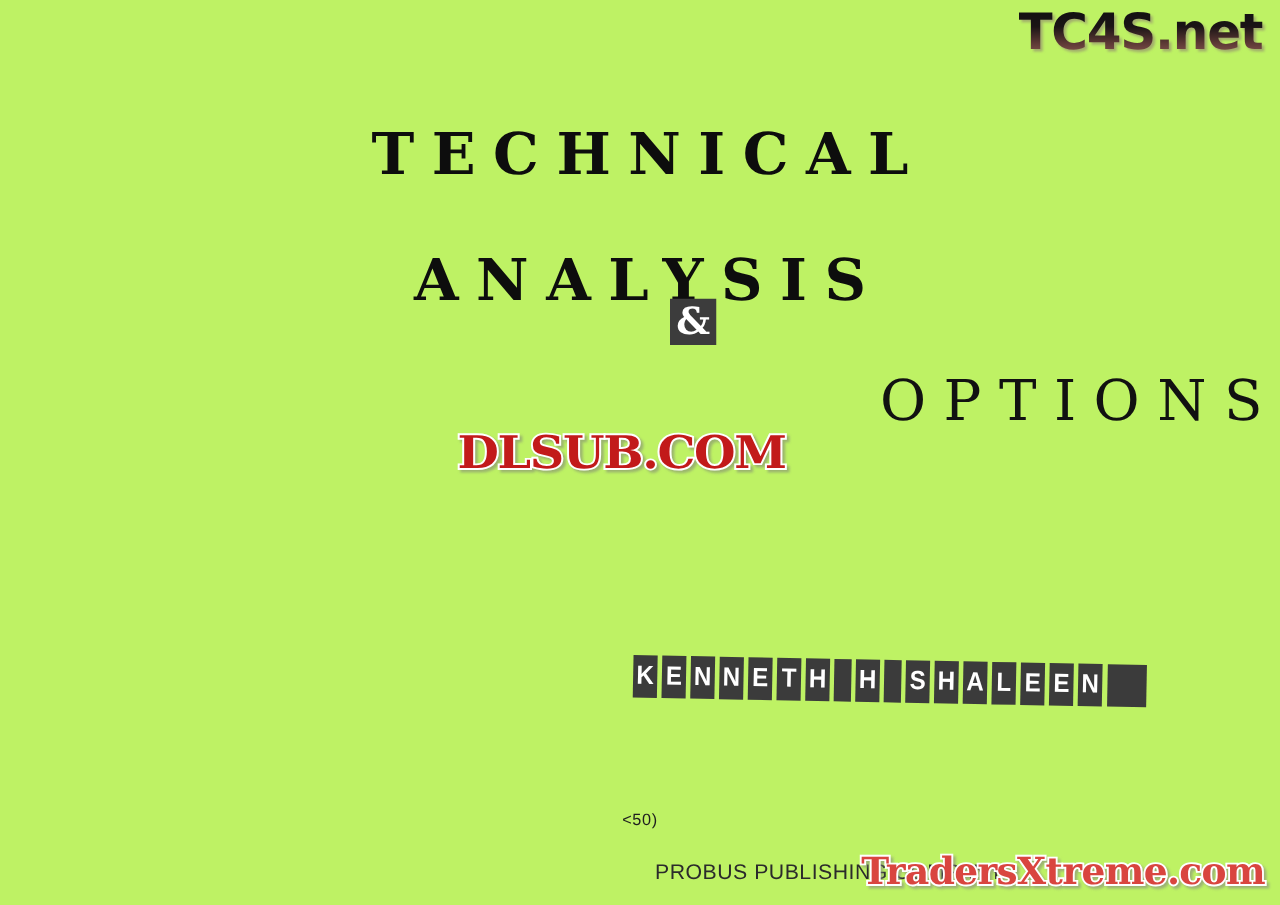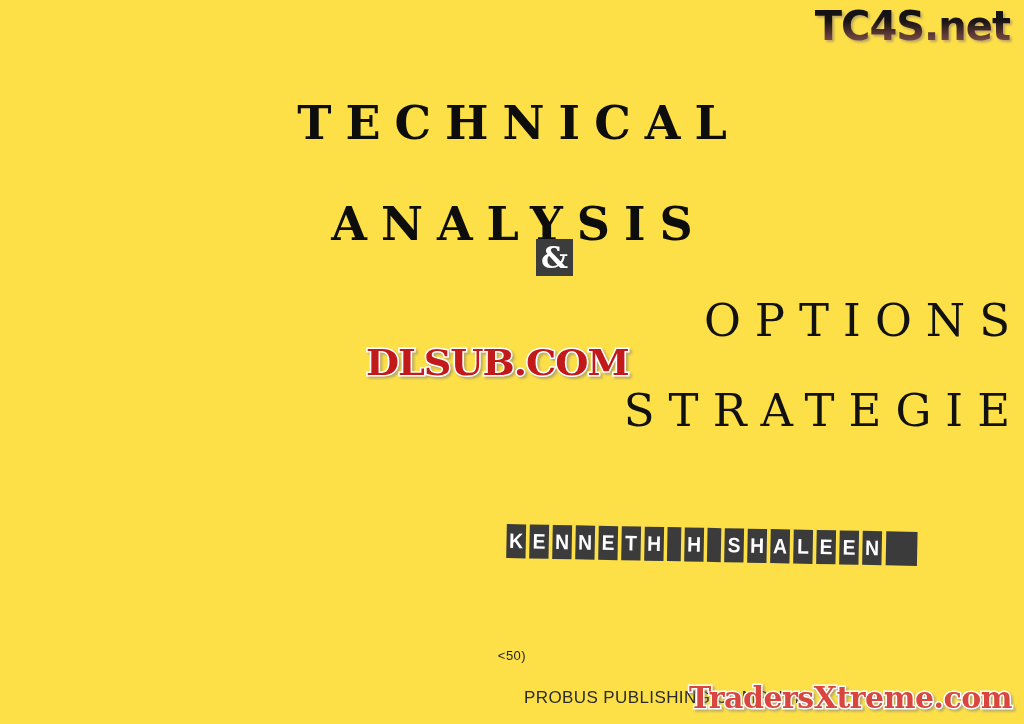--- a/index.html
+++ b/index.html
@@ -7,21 +7,21 @@
     padding: 0;
     background: #ffffff;
   }
   body {
     font-family: "Liberation Serif", serif;
   }
   #page {
     position: relative;
     width: 1024px;
     height: 724px;
-    background: #fde047;
+    background: #bef264;
     overflow: hidden;
   }
 
   
   .title-line {
     position: absolute;
     left: 0;
     width: 1024px;
     text-align: center;
     color: #0d0d0d;
@@ -182,21 +182,20 @@
   <div class="title-line title-bold" id="line-technical">TECHNICAL</div>
 
   <div class="title-line title-bold" id="line-analysis">ANALYSIS</div>
 
   <div id="amp-block">&amp;</div>
 
   <div class="title-line title-thin" id="line-options">OPTIONS</div>
 
   <div class="wm-red" id="wm-dlsub">DLSUB.COM</div>
 
-  <div class="title-line title-thin" id="line-strategie">STRATEGIE</div>
 
   <div id="author-block">
     <div class="author-tile">K</div>
     <div class="author-tile">E</div>
     <div class="author-tile">N</div>
     <div class="author-tile">N</div>
     <div class="author-tile">E</div>
     <div class="author-tile">T</div>
     <div class="author-tile">H</div>
     <div class="author-tile gap"> </div>

